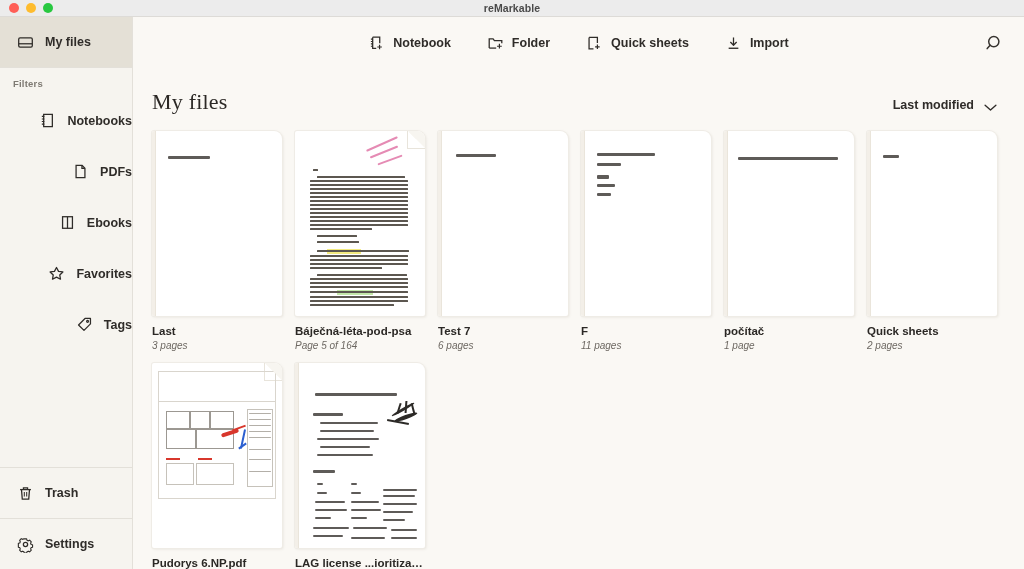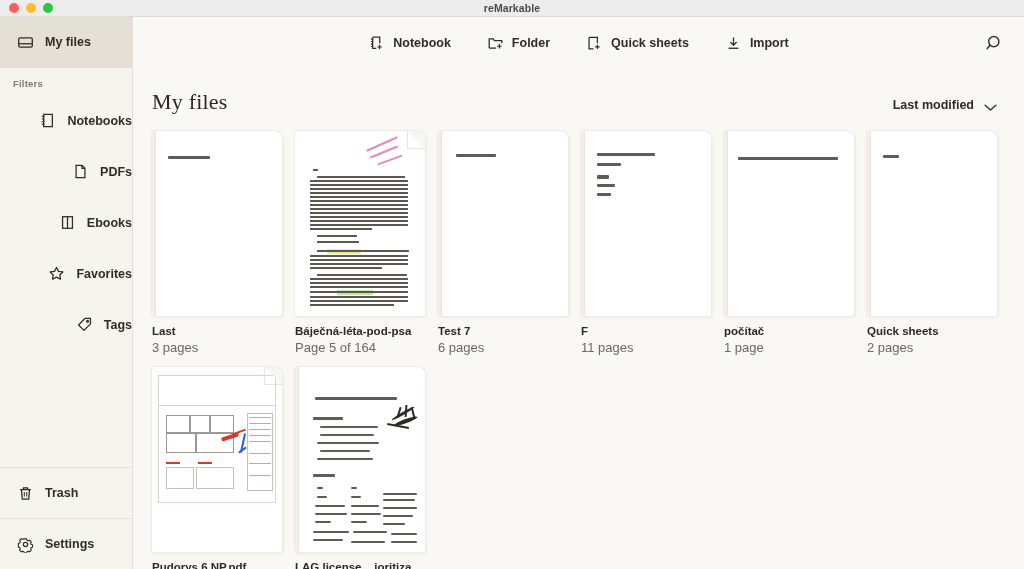--- a/index.html
+++ b/index.html
@@ -109,21 +109,21 @@
   }
   .thumb .lead {
     position: absolute; left: 0; top: 0; bottom: 0; width: 4px;
     background: #f3efe8; border-right: 1px solid #eae5db;
   }
   .cardname {
     font-size: 11.5px; font-weight: bold; color: #2b2825;
     margin-top: 9px; white-space: nowrap; overflow: hidden;
     text-overflow: ellipsis;
   }
-  .cardmeta { font-size: 13px; color: #6d6862; margin-top: 3px; }
+  .cardmeta { font-size: 10px; color: #6d6862; margin-top: 3px; font-style: italic; }
 
   
   .fold::after {
     content: ""; position: absolute; top: 0; right: 0;
     border-width: 0 17px 17px 0; border-style: solid;
     border-color: transparent #f7f5f0 transparent transparent;
   }
   .fold::before {
     content: ""; position: absolute; top: 0; right: 0;
     width: 17px; height: 17px;

